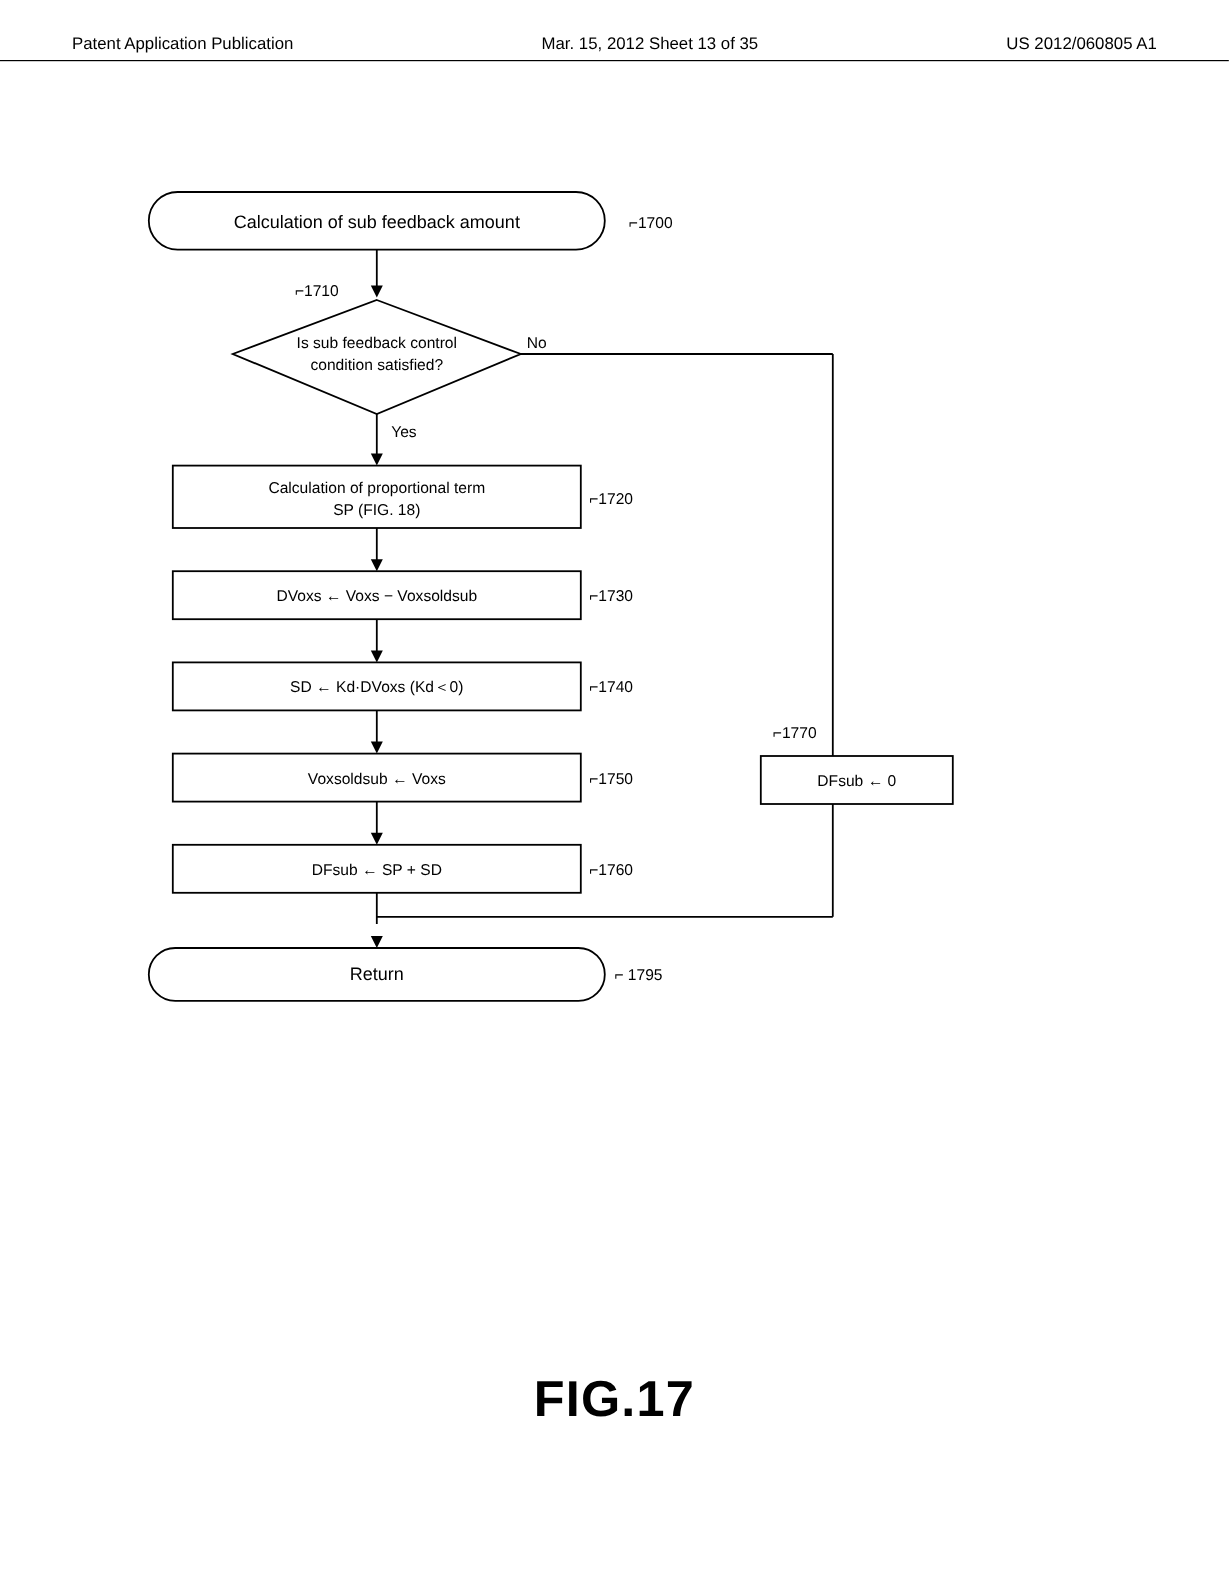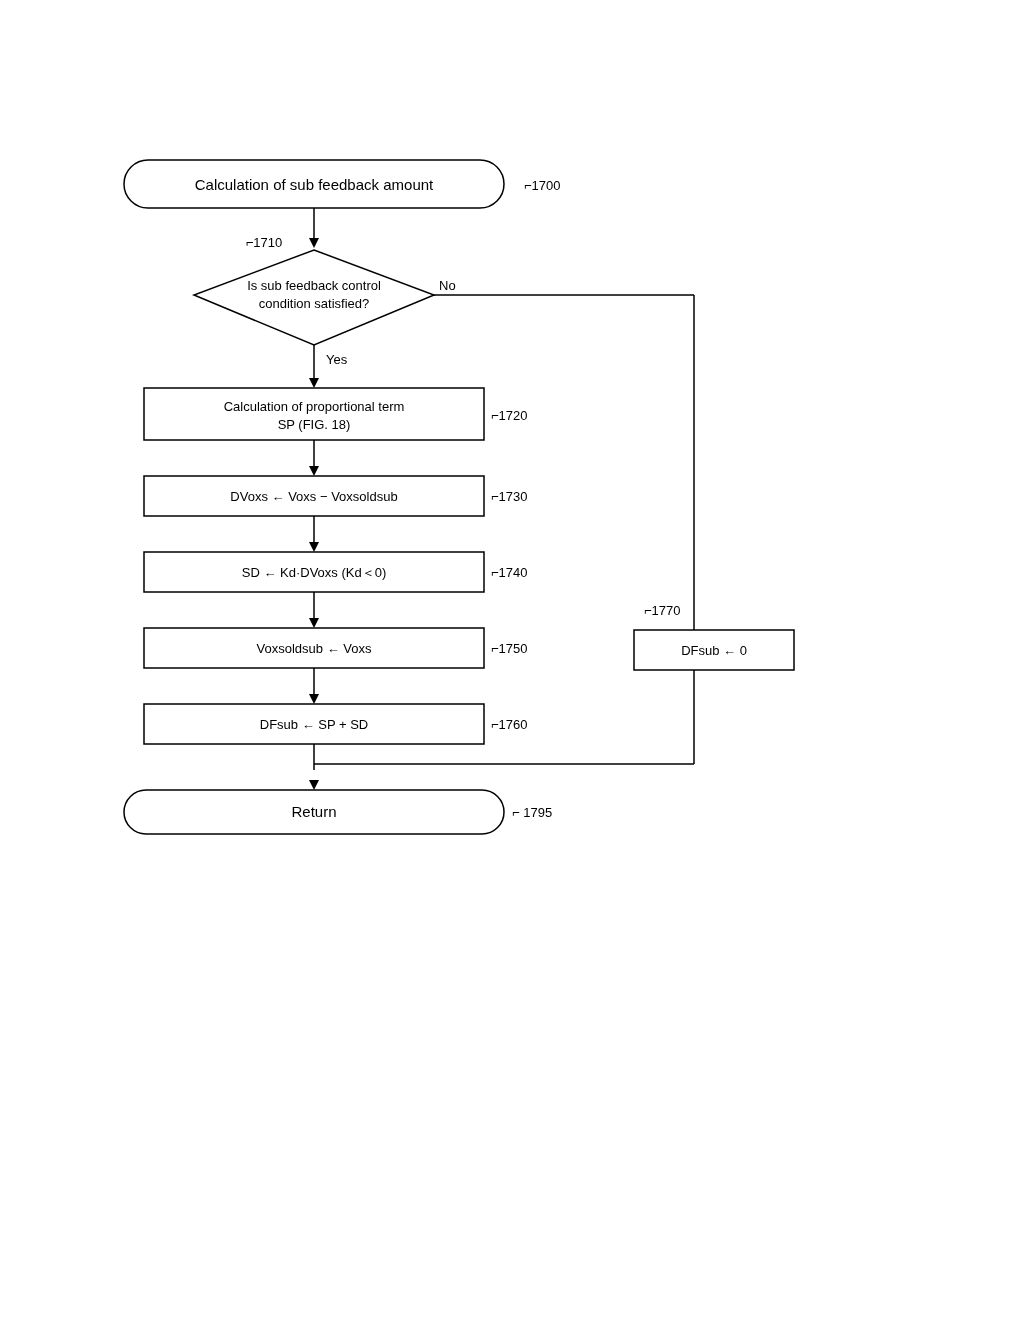--- a/index.html
+++ b/index.html
@@ -66,20 +66,25 @@
       font-weight: bold;
       color: #000;
       letter-spacing: 1px;
     }
   </style>
 </head>
 <body>
 
 <div class="page">
 
+  <div class="header">
+    <span class="header-left">Patent Application Publication</span>
+    <span class="header-center">Mar. 15, 2012  Sheet 13 of 35</span>
+    <span class="header-right">US 2012/060805 A1</span>
+  </div>
 
   <div class="flowchart-area">
     <svg class="flowchart-svg" width="870" height="700" viewBox="0 0 870 700">
 
       <rect x="80" y="10" width="380" height="48" rx="24" ry="24" fill="white" stroke="black" stroke-width="1.5"></rect>
       <text x="270" y="40" text-anchor="middle" font-size="15" font-family="Arial">Calculation of sub feedback amount</text>
 
       <text x="480" y="40" text-anchor="start" font-size="13" font-family="Arial">⌐1700</text>
 
       <line x1="270" y1="58" x2="270" y2="90" stroke="black" stroke-width="1.5"></line>
@@ -153,13 +158,14 @@
       <polygon points="265,630 275,630 270,640" fill="black"></polygon>
 
       <rect x="80" y="640" width="380" height="44" rx="22" ry="22" fill="white" stroke="black" stroke-width="1.5"></rect>
       <text x="270" y="667" text-anchor="middle" font-size="15" font-family="Arial">Return</text>
 
       <text x="468" y="667" text-anchor="start" font-size="13" font-family="Arial">⌐ 1795</text>
 
     </svg>
   </div>
 
+  <div class="fig-caption">FIG.17</div>
 </div>
 
 </body></html>

